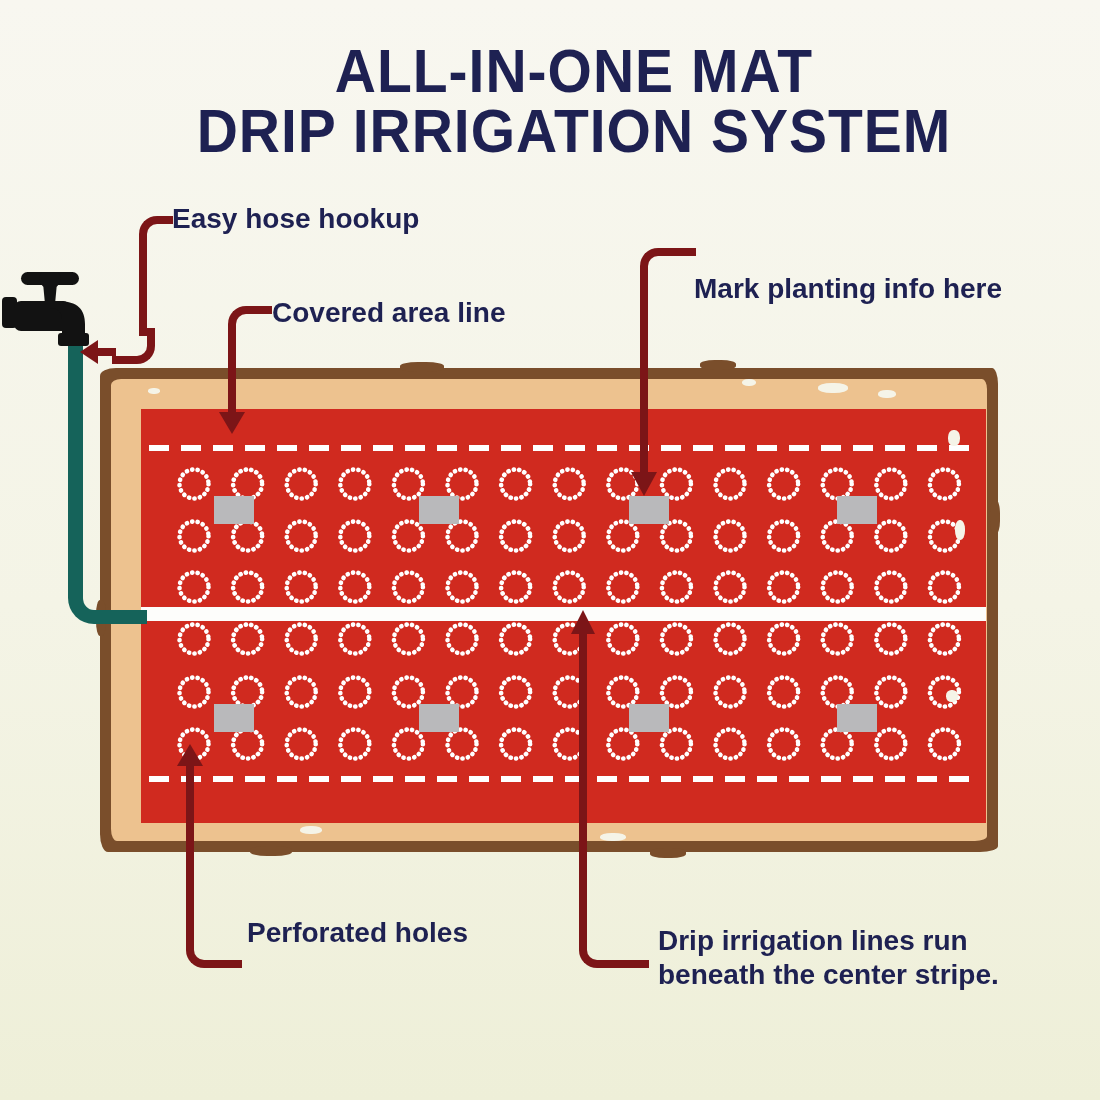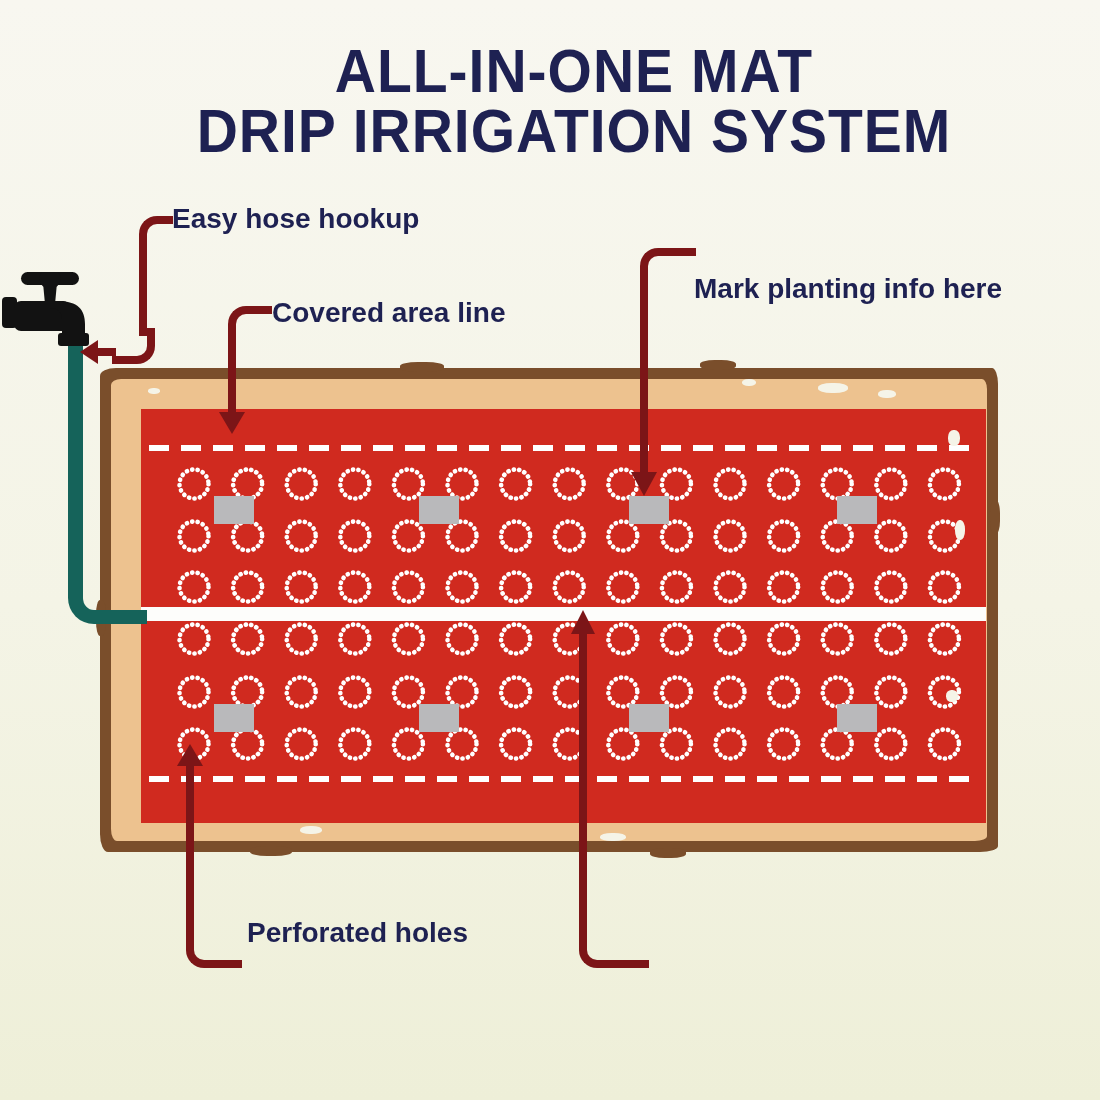--- a/index.html
+++ b/index.html
@@ -238,14 +238,18 @@
   </div>
 
   <div class="label" style="left:694px;top:228px;margin-top:44px;">
     <div>Mark planting info here</div>
   </div>
 
   <div class="label" style="left:247px;top:916px;">
     <div>Perforated holes</div>
   </div>
 
+  <div class="label" style="left:658px;top:924px;">
+    <div>Drip irrigation lines run</div>
+    <div>beneath the center stripe.</div>
+  </div>
 
 </div>
 
 </body></html>

